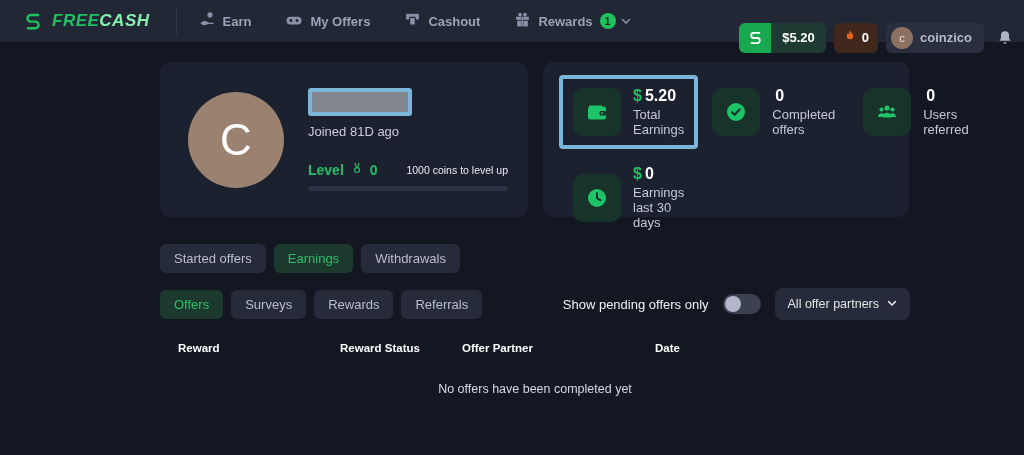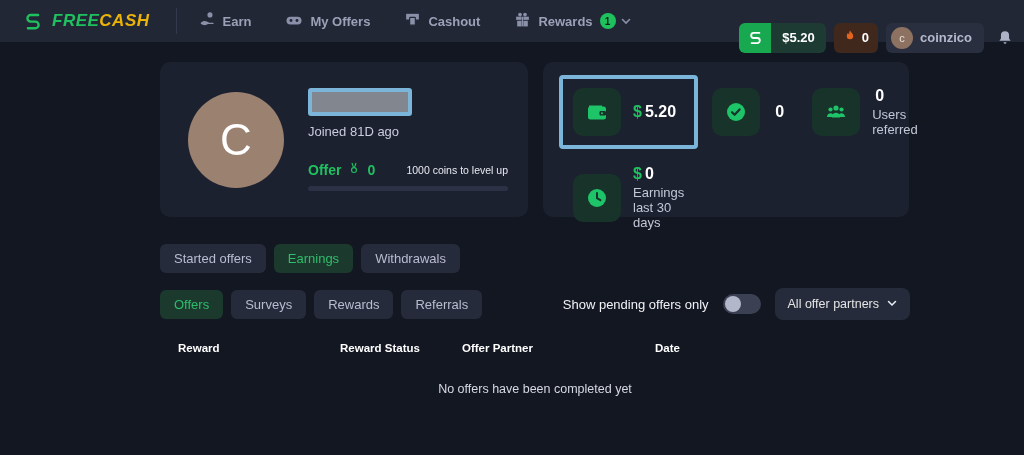--- a/index.html
+++ b/index.html
@@ -13,21 +13,21 @@
   
   .navbar {
     height:42px; background:#222736;
     display:flex; align-items:center;
     padding:0 10px 0 22px;
   }
   .logo { display:flex; align-items:center; gap:8px; cursor:pointer; }
   .logo-mark { color:#1fc15f; display:flex; }
   .wordmark { font-size:17px; font-weight:bold; font-style:italic; letter-spacing:.5px; }
   .wordmark .free { color:#1fc15f; }
-  .wordmark .cash { color:#eab308; }
+  .wordmark .cash { color:#86efac; }
   .nav-divider { width:1px; height:26px; background:#333a4d; margin:0 22px 0 26px; }
   .nav-items { display:flex; align-items:center; gap:34px; }
   .nav-item { display:flex; align-items:center; gap:7px; color:#9ba1b7; font-size:13px; font-weight:bold; cursor:pointer; }
   .nav-item svg { color:#8a90a8; }
   .badge {
     background:#1fc15f; color:#10241a; font-size:10px; font-weight:bold;
     min-width:16px; height:16px; border-radius:8px;
     display:inline-flex; align-items:center; justify-content:center; padding:0 4px;
   }
   .chev { color:#9ba1b7; margin-left:-2px; }
@@ -209,21 +209,21 @@
 
 
   <div class="cards-row">
 
     <div class="card profile-card">
       <div class="big-avatar">C</div>
       <div class="profile-info">
         <div class="redacted"></div>
         <div class="joined">Joined 81D ago</div>
         <div class="level-row">
-          <span>Offer</span>
+          <span>Level</span>
           <span>
             <svg width="14" height="14" viewBox="0 0 24 24" fill="none" stroke="#1fc15f" stroke-width="2">
               <circle cx="12" cy="15.5" r="4.2"></circle>
               <path d="M8.5 3.5l2.6 7.5M15.5 3.5l-2.6 7.5"></path>
             </svg>
           </span>
           <span>0</span>
           <span class="coins-hint">1000 coins to level up</span>
         </div>
         <div class="progress"></div>
@@ -235,31 +235,33 @@
         <span class="stat-ico">
           <svg width="24" height="24" viewBox="0 0 24 24" fill="currentColor">
             <path d="M4 5.5h13v3H4z"></path>
             <rect x="3" y="6.5" width="18" height="13" rx="2.5"></rect>
             <rect x="14.5" y="11" width="6.5" height="4.5" rx="1.2" fill="#17332a"></rect>
             <circle cx="17" cy="13.2" r="1" fill="currentColor"></circle>
           </svg>
         </span>
         <div>
           <div class="stat-val"><span class="pfx">$</span><span>5.20</span></div>
+          <div class="stat-lbl">Total Earnings</div>
         </div>
       </div>
       <div class="stat">
         <span class="stat-ico">
           <svg width="24" height="24" viewBox="0 0 24 24">
             <circle cx="12" cy="12" r="9" fill="currentColor"></circle>
             <path d="M8 12.2l2.6 2.6 5-5.4" fill="none" stroke="#17332a" stroke-width="2.2" stroke-linecap="round" stroke-linejoin="round"></path>
           </svg>
         </span>
         <div>
           <div class="stat-val"><span class="pfx"></span><span>0</span></div>
+          <div class="stat-lbl">Completed offers</div>
         </div>
       </div>
       <div class="stat">
         <span class="stat-ico">
           <svg width="24" height="24" viewBox="0 0 24 24" fill="currentColor">
             <circle cx="6.5" cy="9.5" r="2.1"></circle>
               <circle cx="17.5" cy="9.5" r="2.1"></circle>
               <circle cx="12" cy="8" r="2.6"></circle>
             <path d="M3 17c0-2.2 1.6-3.8 3.5-3.8S10 14.8 10 17zM14 17c0-2.2 1.6-3.8 3.5-3.8S21 14.8 21 17zM7.8 17.5c0-2.8 1.9-4.8 4.2-4.8s4.2 2 4.2 4.8z"></path>
           </svg>

